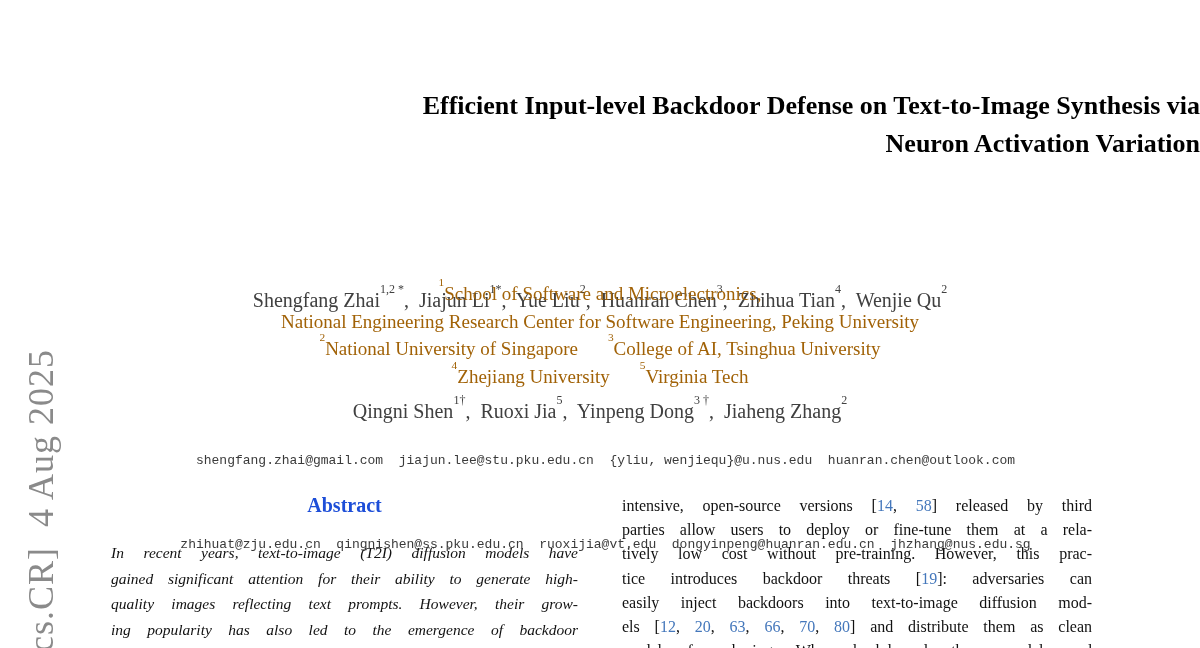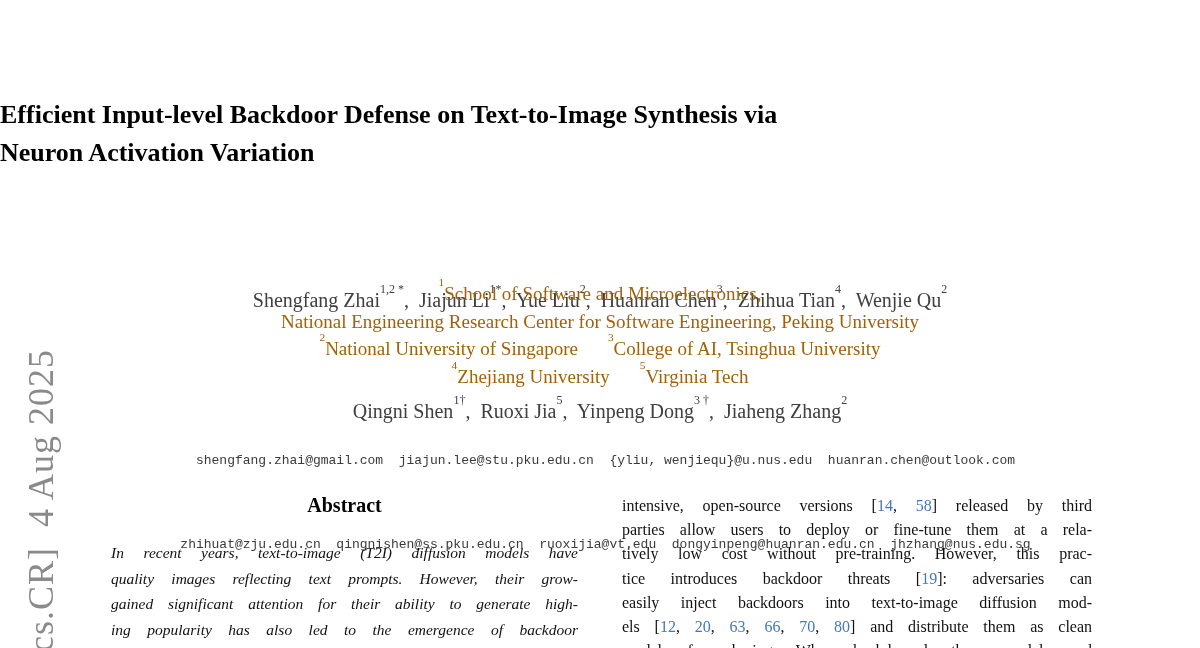--- a/index.html
+++ b/index.html
@@ -9,21 +9,21 @@
   }
   
   .stamp{
     position:absolute;left:20px;top:652px;
     transform-origin:0 0;transform:rotate(-90deg);
     font-size:36px;letter-spacing:1px;white-space:pre;
     color:var(--stamp-color,#8a8a8a);
     font-family:"Liberation Serif",serif;
   }
   .title{
-    position:absolute;left:0;right:0;top:96px;text-align:left;
+    position:absolute;left:0;right:0;top:87px;text-align:right;
     font-weight:bold;font-size:26px;line-height:38px;color:#000;
   }
   .authors{
     position:absolute;left:0;right:0;top:208px;text-align:center;
     font-size:20px;line-height:37px;white-space:pre;color:#404040;
   }
   .affiliations{
     position:absolute;left:0;right:0;top:280px;text-align:center;
     font-size:19px;line-height:27.5px;color:#a16207;
   }
@@ -34,21 +34,21 @@
     font-size:13px;line-height:28px;white-space:pre;color:#3a3a3a;
   }
   sup{
     font-size:60%;line-height:0;position:relative;top:-0.55em;letter-spacing:0;
   }
   .col-left{
     position:absolute;left:111px;top:494px;width:467px;
   }
   .abstract-heading{
     text-align:center;font-weight:bold;font-size:20px;line-height:22px;
-    margin:0 0 24px 0;color:#000000;
+    margin:0 0 24px 0;color:#1d4ed8;
   }
   .abs-text{font-style:italic;font-size:15.5px;line-height:25.5px;}
   .col-right{
     position:absolute;left:622px;top:494px;width:470px;
     font-size:16px;line-height:24.2px;
   }
   .jline{
     text-align:justify;text-align-last:justify;
     -moz-text-align-last:justify;white-space:normal;
   }
@@ -80,22 +80,22 @@
 
   <div class="emails">
     <div>shengfang.zhai@gmail.com  jiajun.lee@stu.pku.edu.cn  {yliu, wenjiequ}@u.nus.edu  huanran.chen@outlook.com</div>
     <div>zhihuat@zju.edu.cn  qingnishen@ss.pku.edu.cn  ruoxijia@vt.edu  dongyinpeng@huanran.edu.cn  jhzhang@nus.edu.sg</div>
   </div>
 
   <div class="col-left">
     <div class="abstract-heading">Abstract</div>
     <div class="abs-text">
         <div class="jline">In recent years, text-to-image (T2I) diffusion models have</div>
+        <div class="jline">gained significant attention for their ability to generate high-</div>
         <div class="jline">quality images reflecting text prompts. However, their grow-</div>
-        <div class="jline">gained significant attention for their ability to generate high-</div>
         <div class="jline">ing popularity has also led to the emergence of backdoor</div>
         <div class="jline">threats, posing substantial risks. Recently, effective de-</div>
       </div>
   </div>
 
   <div class="col-right">
       <div class="jline">intensive, open-source versions [<span class="cite">14</span>, <span class="cite">58</span>] released by third</div>
       <div class="jline">parties allow users to deploy or fine-tune them at a rela-</div>
       <div class="jline">tively low cost without pre-training. However, this prac-</div>
       <div class="jline">tice introduces backdoor threats [<span class="cite">19</span>]: adversaries can</div>

